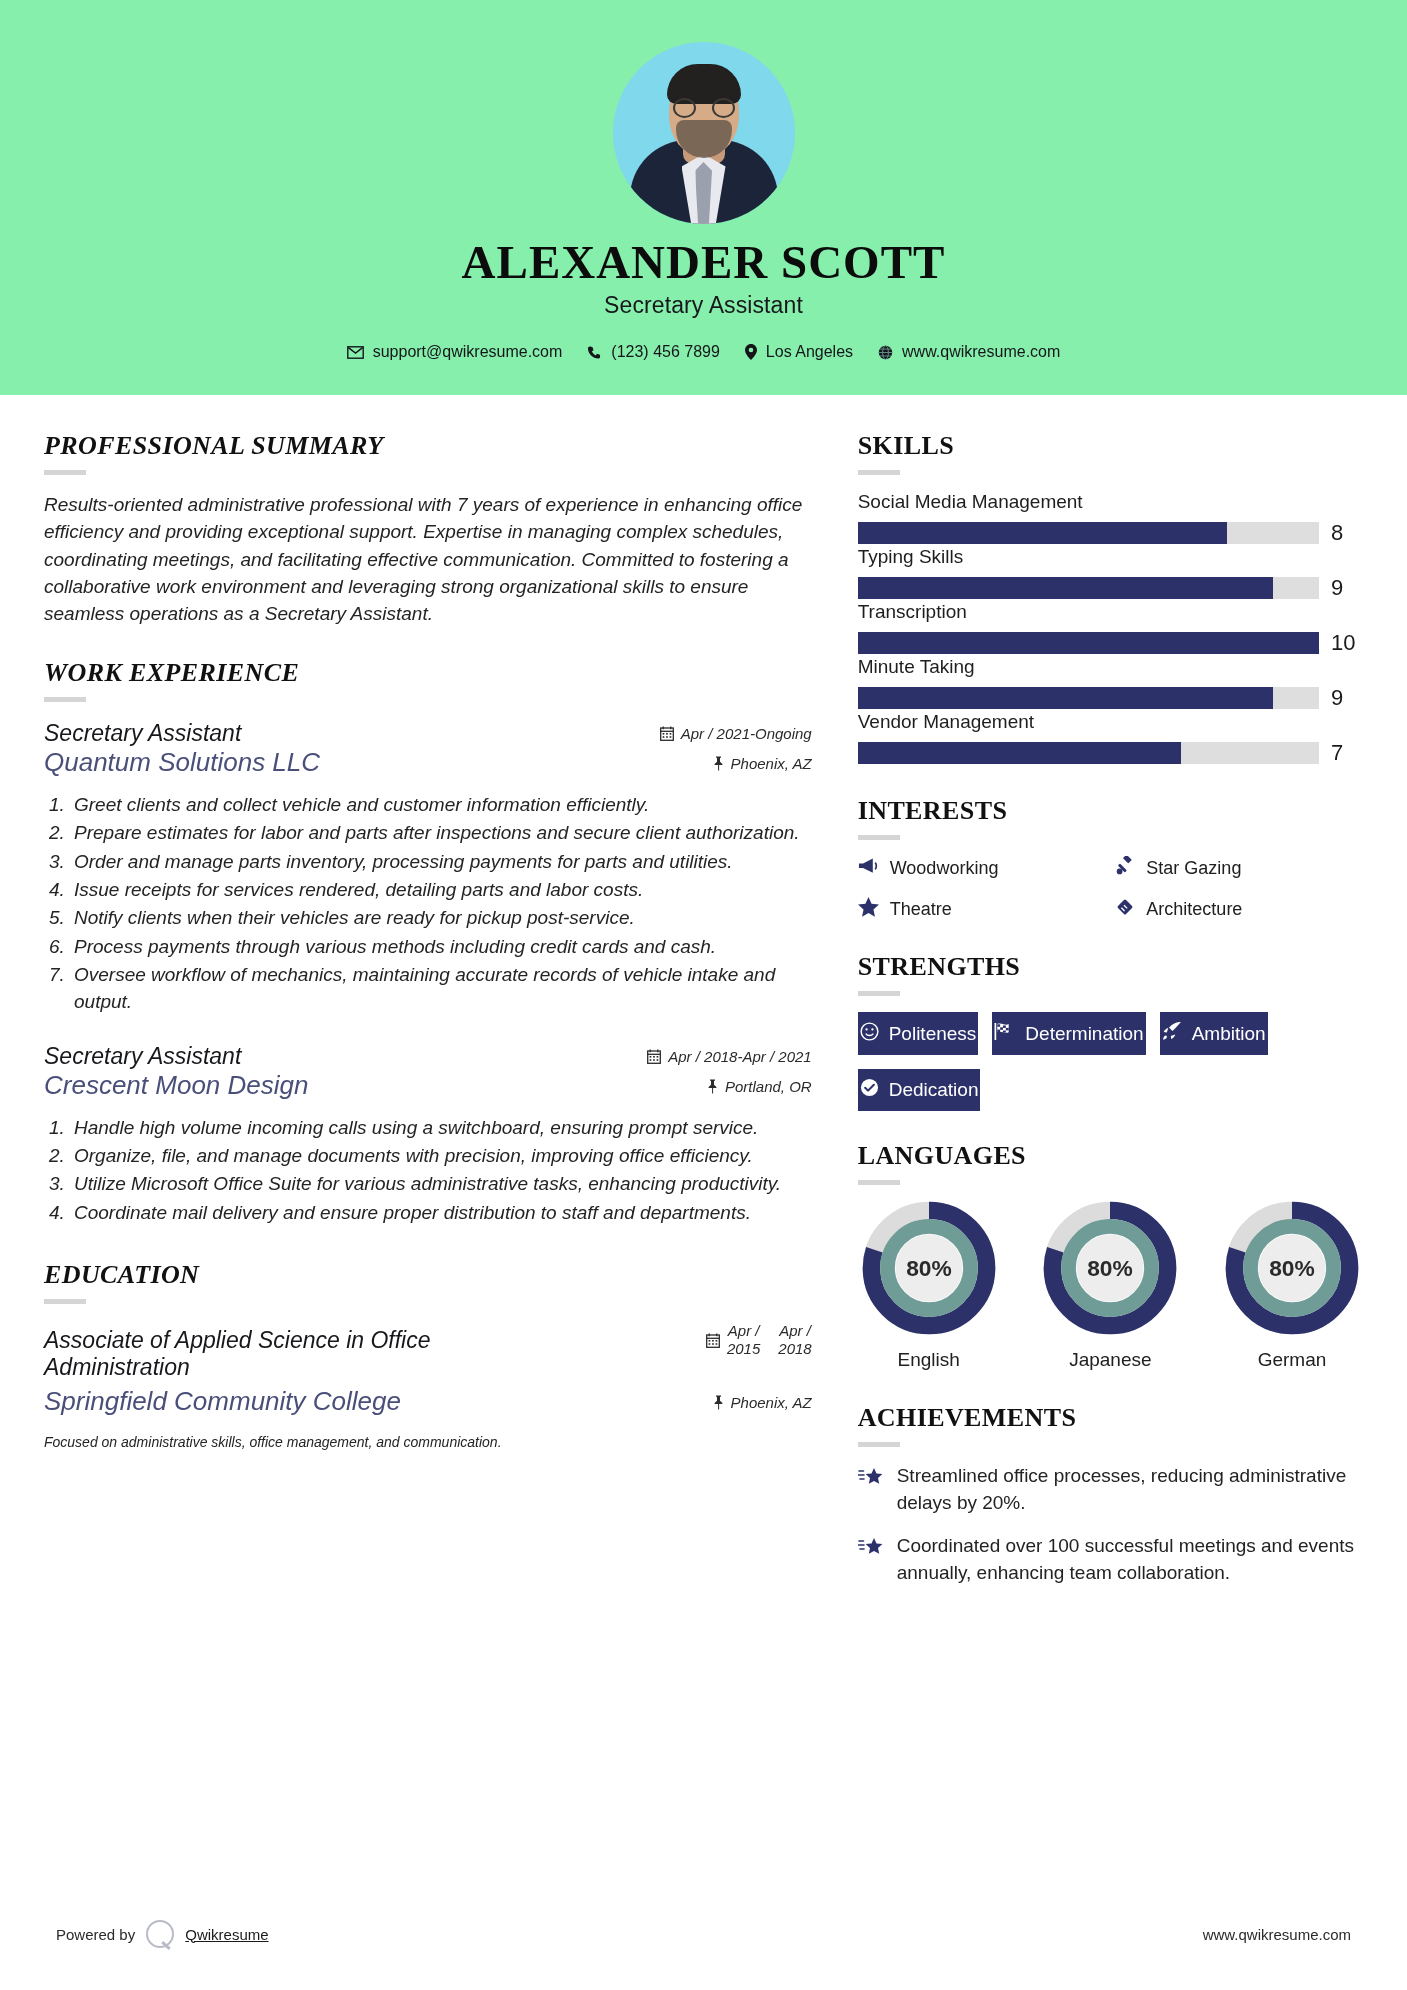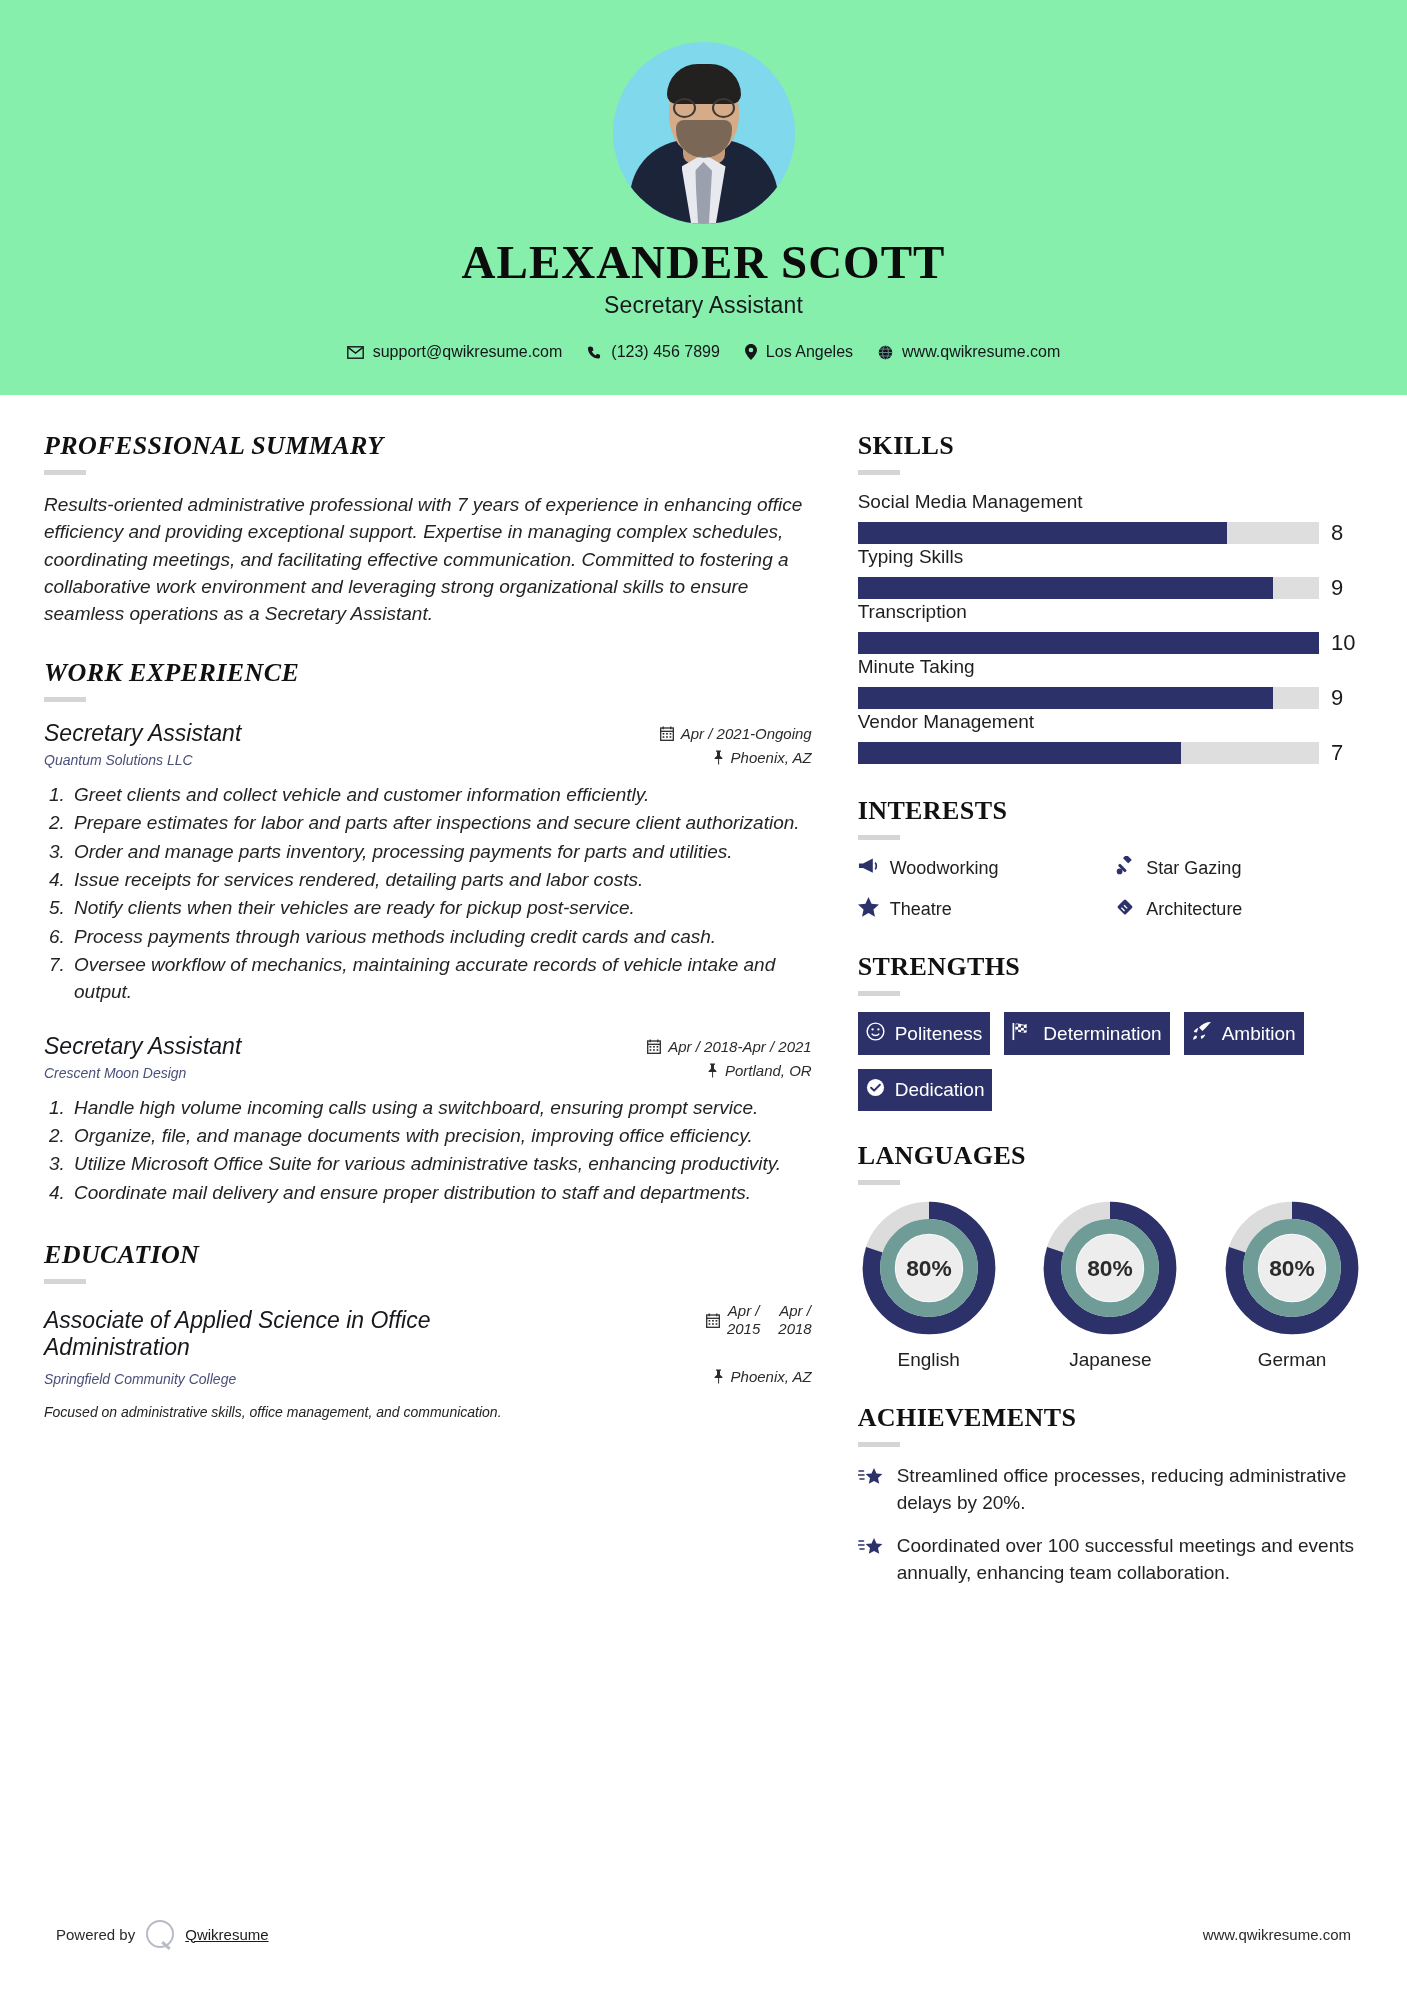--- a/index.html
+++ b/index.html
@@ -124,21 +124,21 @@
     line-height: 1.44;
     color: #242424;
   }
 
   
   .entry { margin-top: 18px; }
   .entry-top, .entry-sub {
     display: flex; justify-content: space-between; align-items: baseline;
   }
   .entry-role { font-size: 23px; color: #17181b; }
-  .entry-org  { font-size: 14px; color: #4a4f7a; margin-top: 5px; }
+  .entry-org  { font-size: 26px; color: #4a4f7a; }
   .meta {
     font-size: 15px; color: #2b2b2b;
     display: flex; align-items: center; gap: 7px; white-space: nowrap;
   }
   .meta svg { display: block; flex-shrink: 0; }
   ol.bullets {
     margin: 13px 0 0 26px;
     font-size: 19px;
     line-height: 1.44;
     color: #242424;
@@ -164,21 +164,21 @@
     row-gap: 17px; column-gap: 10px; margin-top: 4px;
   }
   .int-item { display: flex; align-items: center; gap: 11px; font-size: 18px; color: #202020; }
   .int-item svg { flex-shrink: 0; }
 
   
   .str-wrap { display: flex; flex-wrap: wrap; gap: 14px; margin-top: 4px; }
   .chip {
     background: #2c3269; color: #fff;
     display: flex; align-items: center; gap: 10px;
-    padding: 9px 8px; font-size: 19px;
+    padding: 9px 2px; font-size: 19px;
   }
   .chip svg { flex-shrink: 0; }
 
   
   .lang-wrap { display: flex; justify-content: space-between; margin-top: 10px; padding: 0 4px; }
   .lang { text-align: center; }
   .lang-label { font-size: 19px; color: #212121; margin-top: 10px; }
 
   
   .ach { display: flex; gap: 13px; margin-top: 16px; align-items: flex-start; }

